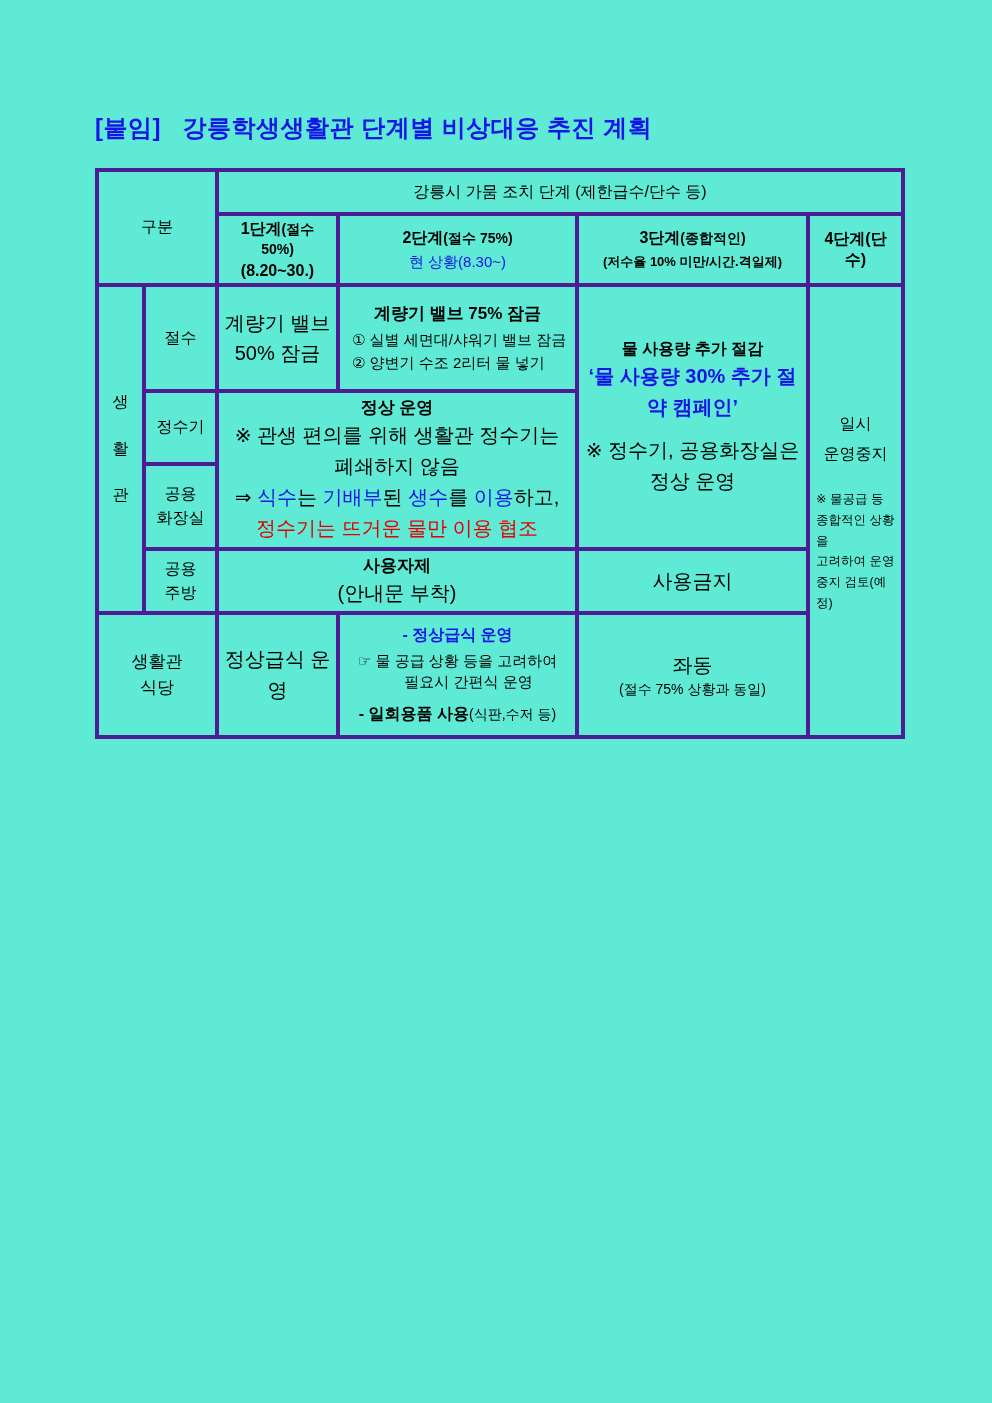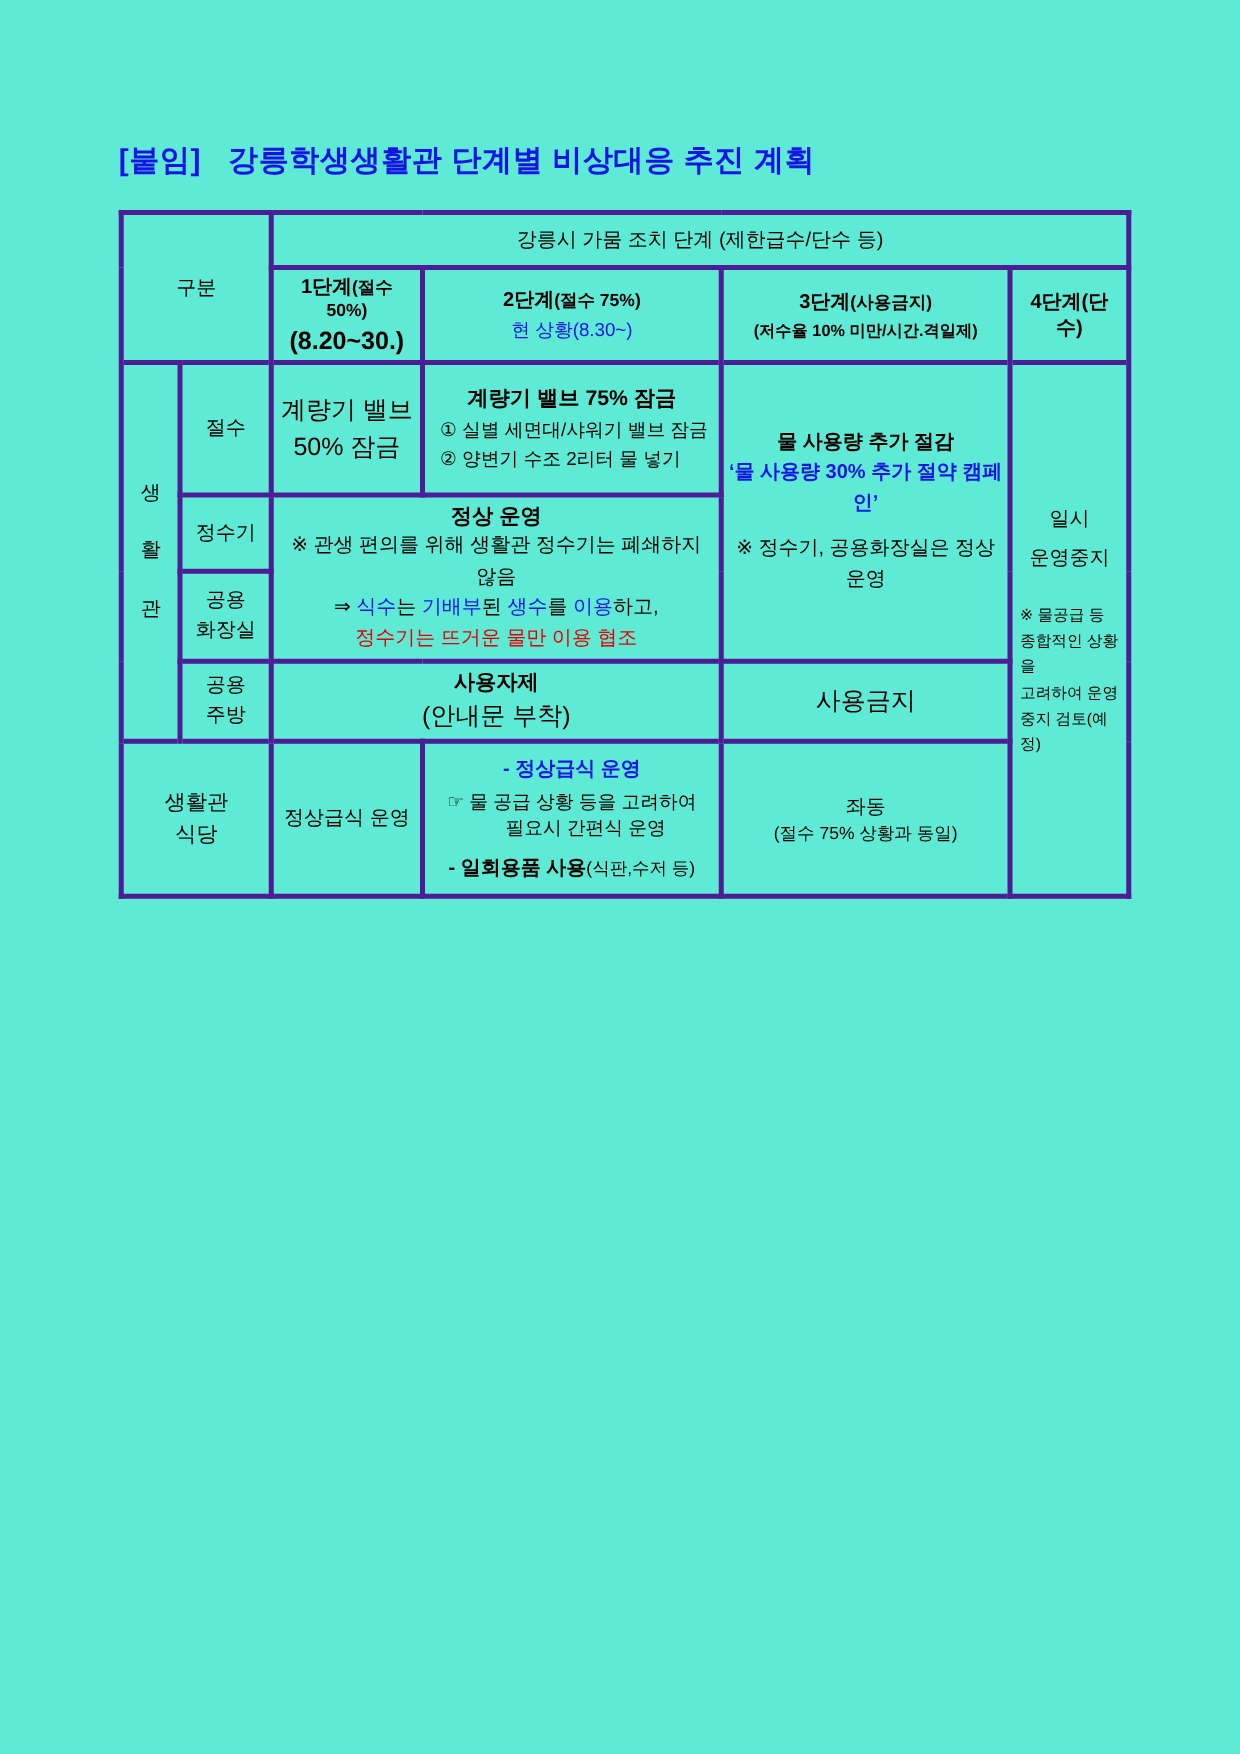--- a/index.html
+++ b/index.html
@@ -59,40 +59,40 @@
   .bb2 { border-bottom-width: 2px !important; }
 
   .bold   { font-weight: bold; }
   .blue   { color: #1414e6; }
   .red    { color: #e60000; }
   .pre    { white-space: pre-line; }
 
   th.head { font-weight: bold; font-size: 17px; }
   .stage-name  { font-weight: bold; font-size: 16px; }
   .stage-paren { font-weight: bold; font-size: 14px; }
-  .stage-sub   { font-weight: bold; font-size: 20px; margin-top: 4px; }
+  .stage-sub   { font-weight: bold; font-size: 16px; margin-top: 4px; }
   .stage-sub.blue { font-weight: normal; font-size: 15px; }
   .stage-sub.small { font-size: 13px; }
 
   th.group-label {
     font-weight: bold;
     font-size: 17px;
   }
   .vtext {
     width: 22px;
     margin: 0 auto;
     word-break: break-all;
     line-height: 2.9;
   }
   th.cat { font-weight: bold; font-size: 16px; line-height: 1.5; }
 
   .cell-title   { font-weight: bold; font-size: 17px; line-height: 1.4; }
   .cell-title16 { font-weight: bold; font-size: 16px; line-height: 1.5; }
   .t16 { font-size: 20px; line-height: 1.5; }
-  .t15 { font-size: 16px; line-height: 1.55; }
+  .t15 { font-size: 20px; line-height: 1.55; }
   .t14 { font-size: 14px; }
   .left-items { text-align: left; padding-left: 8px; margin-top: 2px; }
   .left-items div { font-size: 15px; line-height: 1.55; }
   .mt12 { margin-top: 12px; }
 
   .stage4-cell .s4-title { font-size: 16px; line-height: 1.9; }
   .stage4-cell .s4-note  {
     font-size: 12.5px;
     text-align: left;
     line-height: 1.65;
@@ -137,21 +137,21 @@
         <div class="stage-sub">(8.20~30.)</div>
       </th>
       <th class="bb2">
         <div>
           <span class="stage-name">2단계</span><span class="stage-paren">(절수 75%)</span>
         </div>
         <div class="stage-sub blue">현 상황(8.30~)</div>
       </th>
       <th class="bb2">
         <div>
-          <span class="stage-name">3단계</span><span class="stage-paren">(사용금지)</span>
+          <span class="stage-name">3단계</span><span class="stage-paren">(종합적인)</span>
         </div>
         <div class="stage-sub small">(저수율 10% 미만/시간.격일제)</div>
       </th>
       <th class="bb2">
         <span class="stage-name">4단계</span><span class="stage-name">(단수)</span>
       </th>
     </tr>
 
     <tr class="r-jeolsu">
       <th class="group-label bb2" rowspan="4">

